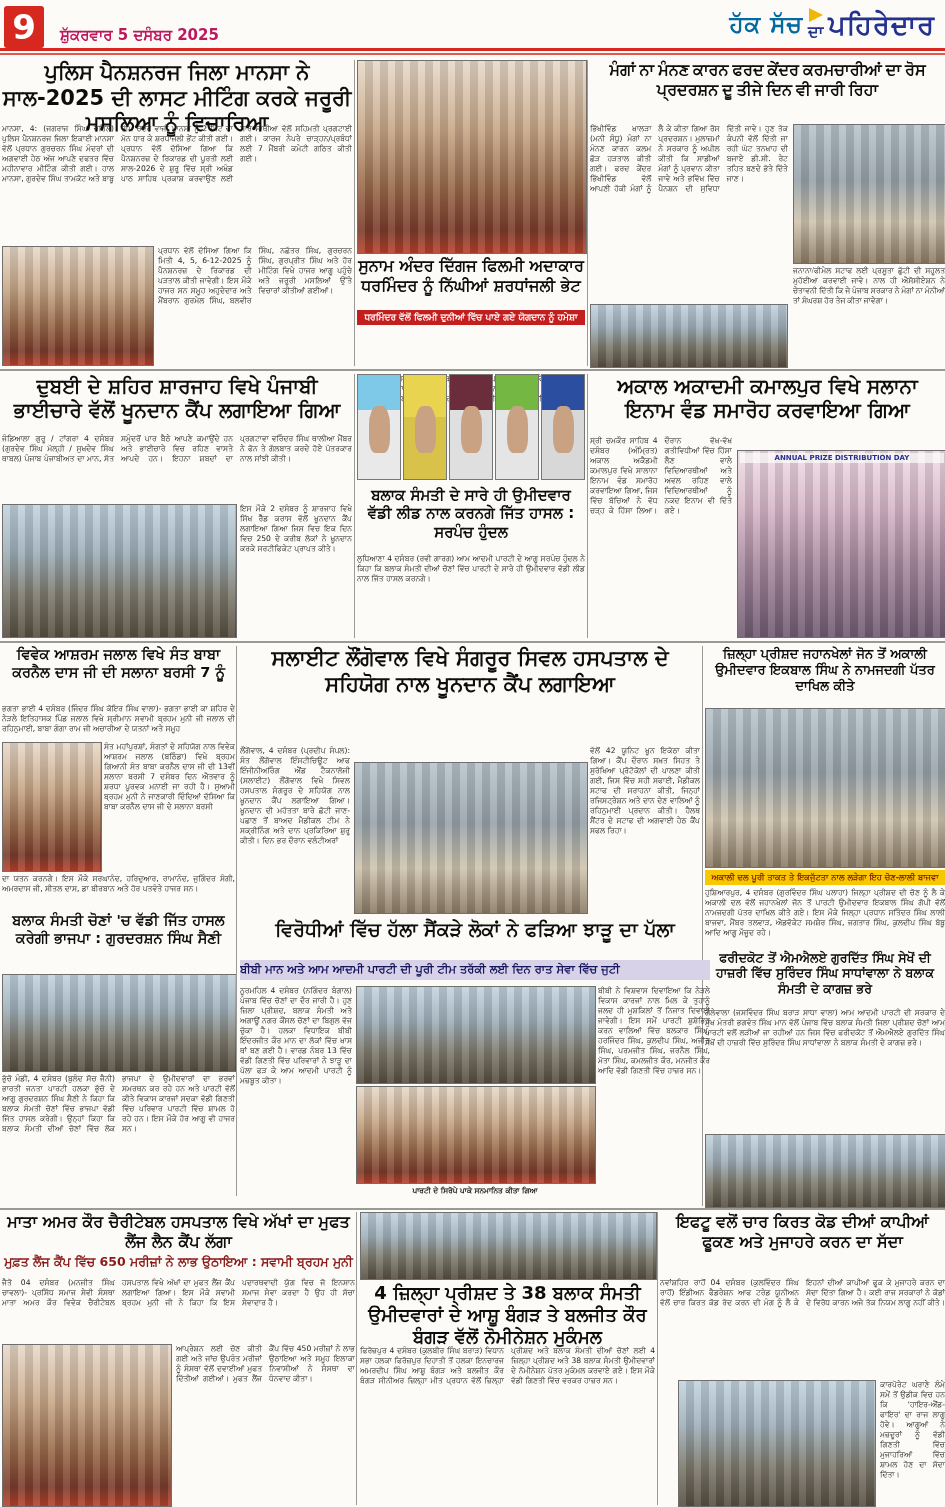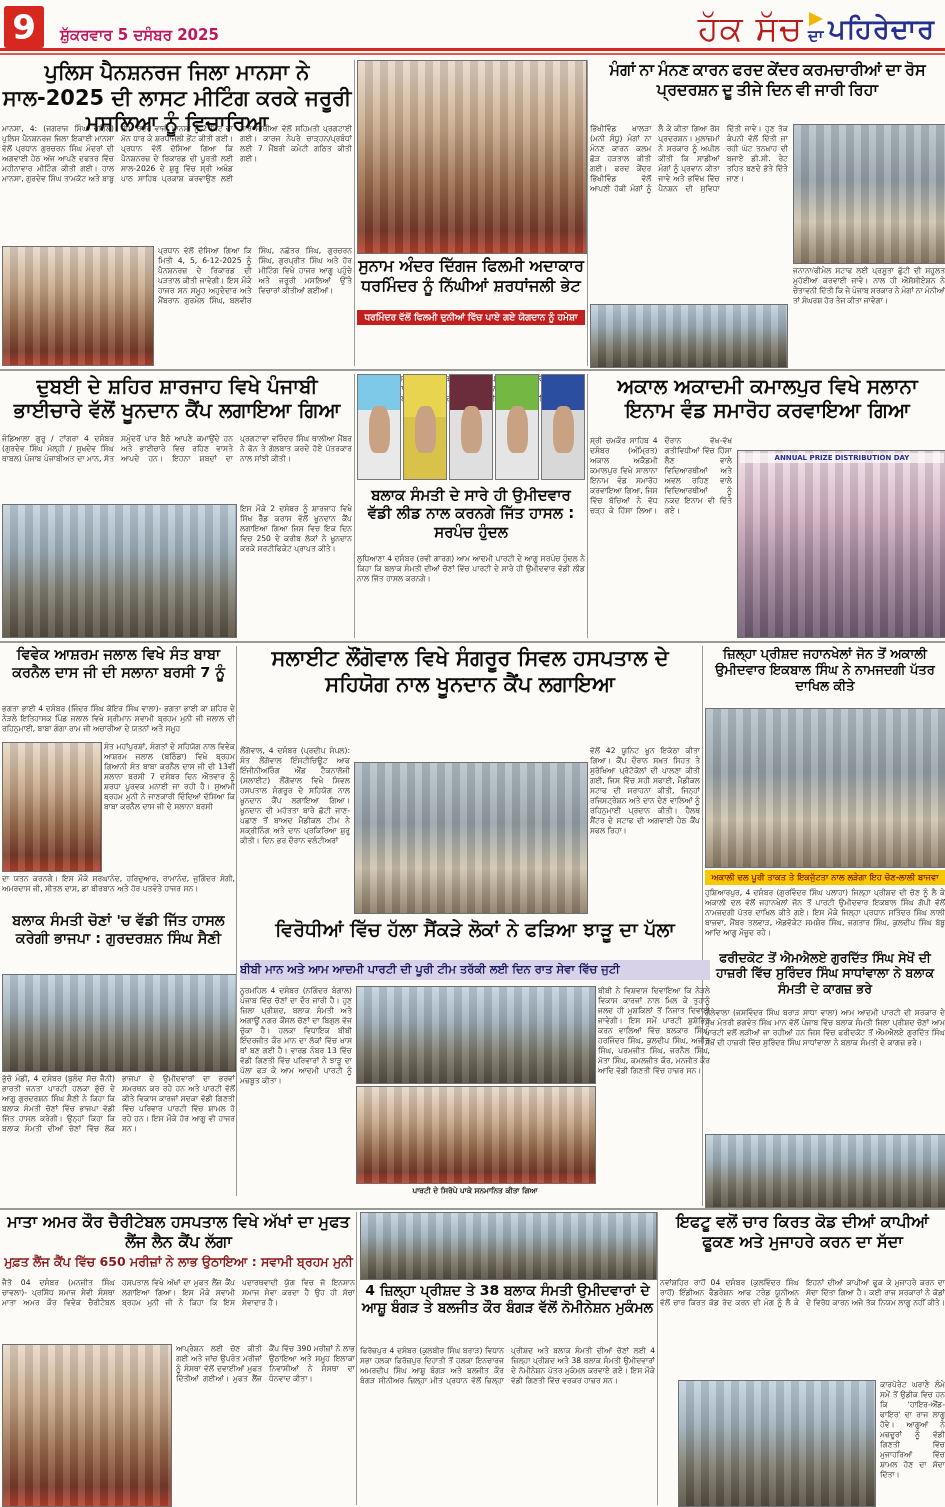--- a/index.html
+++ b/index.html
@@ -2,21 +2,21 @@
 <html><head>
 <meta charset="utf-8">
 <style>
   html,body{margin:0;padding:0;background:#e8e6e0;}
   #page{position:relative;width:945px;height:1507px;background:#fcfbf7;margin:0 auto;overflow:hidden;
         font-family:"DejaVu Sans","Liberation Sans",sans-serif;color:#1c1c1c;}
   .a{position:absolute;}
   
   .numbox{background:#d6281e;color:#fff;font-weight:bold;font-size:34px;display:flex;align-items:center;justify-content:center;border-radius:3px;}
   .date{font-size:15px;font-weight:bold;color:#be185d;}
-  .logo1{color:#b91c1c;font-weight:normal;font-size:34px;letter-spacing:1px;}
+  .logo1{color:#0369a1;font-weight:bold;font-size:23px;letter-spacing:1px;}
   .logo2{color:#24318f;font-weight:bold;font-size:16px;}
   .logo3{color:#24318f;font-weight:bold;font-size:27px;letter-spacing:1px;}
   .flag{width:0;height:0;border-left:14px solid #f2b705;border-top:7px solid transparent;border-bottom:7px solid transparent;display:inline-block;}
   .rule-red{background:#d6281e;}
   .rule-red2{background:#e0574e;}
   
   .hl{font-weight:bold;color:#0d0d0d;text-align:center;line-height:1.22;margin:0;}
   .body{font-size:7.6px;line-height:1.32;text-align:justify;color:#222;overflow:hidden;}
   .c2{column-count:2;column-gap:7px;}
   .c3{column-count:3;column-gap:7px;}
@@ -172,26 +172,26 @@
     <div class="ph ph-cool a" style="left:0;top:184px;width:240px;height:72px;"></div>
   </section>
 
   <div class="hline a" style="left:0;top:1208px;width:945px;height:2px;"></div>
 
   <section class="a" style="left:2px;top:1212px;width:353px;height:293px;">
     <h1 class="hl a" style="left:0;top:0;width:353px;font-size:16px;">ਮਾਤਾ ਅਮਰ ਕੌਰ ਚੈਰੀਟੇਬਲ ਹਸਪਤਾਲ ਵਿਖੇ ਅੱਖਾਂ ਦਾ ਮੁਫਤ ਲੈਂਜ ਲੈਨ ਕੈਂਪ ਲੱਗਾ</h1>
     <div class="sub-mar a" style="left:0;top:40px;width:353px;height:22px;overflow:hidden;">ਮੁਫ਼ਤ ਲੈਂਜ ਕੈਂਪ ਵਿੱਚ 650 ਮਰੀਜ਼ਾਂ ਨੇ ਲਾਭ ਉਠਾਇਆ : ਸਵਾਮੀ ਬ੍ਰਹਮ ਮੁਨੀ ਜੀ</div>
     <div class="body c3 a" style="left:0;top:66px;width:353px;height:62px;">ਜੈਤੋ 04 ਦਸੰਬਰ (ਮਨਜੀਤ ਸਿੰਘ ਚਾਵਲਾ)- ਪ੍ਰਸਿੱਧ ਸਮਾਜ ਸੇਵੀ ਸੰਸਥਾ ਮਾਤਾ ਅਮਰ ਕੌਰ ਵਿਵੇਕ ਚੈਰੀਟੇਬਲ ਹਸਪਤਾਲ ਵਿਖੇ ਅੱਖਾਂ ਦਾ ਮੁਫਤ ਲੈਂਜ ਕੈਂਪ ਲਗਾਇਆ ਗਿਆ। ਇਸ ਮੌਕੇ ਸਵਾਮੀ ਬ੍ਰਹਮ ਮੁਨੀ ਜੀ ਨੇ ਕਿਹਾ ਕਿ ਇਸ ਪਦਾਰਥਵਾਦੀ ਯੁੱਗ ਵਿਚ ਜੋ ਇਨਸਾਨ ਸਮਾਜ ਸੇਵਾ ਕਰਦਾ ਹੈ ਉਹ ਹੀ ਸੱਚਾ ਸੇਵਾਦਾਰ ਹੈ।</div>
     <div class="ph ph-warm a" style="left:0;top:132px;width:168px;height:161px;"></div>
-    <div class="body c2 a" style="left:174px;top:132px;width:179px;height:161px;">ਆਪ੍ਰੇਸ਼ਨ ਲਈ ਚੋਣ ਕੀਤੀ ਗਈ ਅਤੇ ਜਾਂਚ ਉਪਰੰਤ ਮਰੀਜਾਂ ਨੂੰ ਸੰਸਥਾ ਵੱਲੋਂ ਦਵਾਈਆਂ ਮੁਫਤ ਦਿੱਤੀਆਂ ਗਈਆਂ। ਮੁਫਤ ਲੈਂਜ ਕੈਂਪ ਵਿੱਚ 390 ਮਰੀਜ਼ਾਂ ਨੇ ਲਾਭ ਉਠਾਇਆ ਅਤੇ ਸਮੂਹ ਇਲਾਕਾ ਨਿਵਾਸੀਆਂ ਨੇ ਸੰਸਥਾ ਦਾ ਧੰਨਵਾਦ ਕੀਤਾ।</div>
+    <div class="body c2 a" style="left:174px;top:132px;width:179px;height:161px;">ਆਪ੍ਰੇਸ਼ਨ ਲਈ ਚੋਣ ਕੀਤੀ ਗਈ ਅਤੇ ਜਾਂਚ ਉਪਰੰਤ ਮਰੀਜਾਂ ਨੂੰ ਸੰਸਥਾ ਵੱਲੋਂ ਦਵਾਈਆਂ ਮੁਫਤ ਦਿੱਤੀਆਂ ਗਈਆਂ। ਮੁਫਤ ਲੈਂਜ ਕੈਂਪ ਵਿੱਚ 450 ਮਰੀਜ਼ਾਂ ਨੇ ਲਾਭ ਉਠਾਇਆ ਅਤੇ ਸਮੂਹ ਇਲਾਕਾ ਨਿਵਾਸੀਆਂ ਨੇ ਸੰਸਥਾ ਦਾ ਧੰਨਵਾਦ ਕੀਤਾ।</div>
   </section>
 
   <section class="a" style="left:360px;top:1212px;width:295px;height:293px;">
     <div class="ph ph-cool a" style="left:0;top:0;width:295px;height:66px;"></div>
-    <h1 class="hl a" style="left:0;top:70px;width:295px;font-size:14px;">4 ਜ਼ਿਲ੍ਹਾ ਪ੍ਰੀਸ਼ਦ ਤੇ 38 ਬਲਾਕ ਸੰਮਤੀ ਉਮੀਦਵਾਰਾਂ ਦੇ ਆਸ਼ੂ ਬੰਗੜ ਤੇ ਬਲਜੀਤ ਕੌਰ ਬੰਗੜ ਵੱਲੋਂ ਨੋਮੀਨੇਸ਼ਨ ਮੁਕੰਮਲ</h1>
+    <h1 class="hl a" style="left:0;top:70px;width:295px;font-size:18px;">4 ਜ਼ਿਲ੍ਹਾ ਪ੍ਰੀਸ਼ਦ ਤੇ 38 ਬਲਾਕ ਸੰਮਤੀ ਉਮੀਦਵਾਰਾਂ ਦੇ ਆਸ਼ੂ ਬੰਗੜ ਤੇ ਬਲਜੀਤ ਕੌਰ ਬੰਗੜ ਵੱਲੋਂ ਨੋਮੀਨੇਸ਼ਨ ਮੁਕੰਮਲ</h1>
     <div class="body c2 a" style="left:0;top:134px;width:295px;height:159px;">ਫਿਰੋਜ਼ਪੁਰ 4 ਦਸੰਬਰ (ਕੁਲਬੀਰ ਸਿੰਘ ਬਰਾੜ) ਵਿਧਾਨ ਸਭਾ ਹਲਕਾ ਫਿਰੋਜ਼ਪੁਰ ਦਿਹਾਤੀ ਤੋਂ ਹਲਕਾ ਇਨਚਾਰਜ ਅਮਰਦੀਪ ਸਿੰਘ ਆਸ਼ੂ ਬੰਗੜ ਅਤੇ ਬਲਜੀਤ ਕੌਰ ਬੰਗੜ ਸੀਨੀਅਰ ਜ਼ਿਲ੍ਹਾ ਮੀਤ ਪ੍ਰਧਾਨ ਵੱਲੋਂ ਜ਼ਿਲ੍ਹਾ ਪ੍ਰੀਸ਼ਦ ਅਤੇ ਬਲਾਕ ਸੰਮਤੀ ਦੀਆਂ ਚੋਣਾਂ ਲਈ 4 ਜ਼ਿਲ੍ਹਾ ਪ੍ਰੀਸ਼ਦ ਅਤੇ 38 ਬਲਾਕ ਸੰਮਤੀ ਉਮੀਦਵਾਰਾਂ ਦੇ ਨੋਮੀਨੇਸ਼ਨ ਪੱਤਰ ਮੁਕੰਮਲ ਕਰਵਾਏ ਗਏ। ਇਸ ਮੌਕੇ ਵੱਡੀ ਗਿਣਤੀ ਵਿੱਚ ਵਰਕਰ ਹਾਜ਼ਰ ਸਨ।</div>
   </section>
 
   <section class="a" style="left:660px;top:1212px;width:285px;height:293px;">
     <h1 class="hl a" style="left:0;top:0;width:285px;font-size:16px;">ਇਫਟੂ ਵਲੋਂ ਚਾਰ ਕਿਰਤ ਕੋਡ ਦੀਆਂ ਕਾਪੀਆਂ ਫੂਕਣ ਅਤੇ ਮੁਜਾਹਰੇ ਕਰਨ ਦਾ ਸੱਦਾ</h1>
     <div class="body c2 a" style="left:0;top:66px;width:285px;height:98px;">ਨਵਾਂਸ਼ਹਿਰ ਰਾਹੋਂ 04 ਦਸੰਬਰ (ਕੁਲਵਿੰਦਰ ਸਿੰਘ ਰਾਹੋਂ) ਇੰਡੀਅਨ ਫੈਡਰੇਸ਼ਨ ਆਫ ਟਰੇਡ ਯੂਨੀਅਨ ਵੱਲੋਂ ਚਾਰ ਕਿਰਤ ਕੋਡ ਰੱਦ ਕਰਨ ਦੀ ਮੰਗ ਨੂੰ ਲੈ ਕੇ ਇਹਨਾਂ ਦੀਆਂ ਕਾਪੀਆਂ ਫੂਕ ਕੇ ਮੁਜਾਹਰੇ ਕਰਨ ਦਾ ਸੱਦਾ ਦਿੱਤਾ ਗਿਆ ਹੈ। ਕਈ ਰਾਜ ਸਰਕਾਰਾਂ ਨੇ ਕੋਡਾਂ ਦੇ ਵਿਰੋਧ ਕਾਰਨ ਅਜੇ ਤੱਕ ਨਿਯਮ ਲਾਗੂ ਨਹੀਂ ਕੀਤੇ।</div>
     <div class="ph ph-cool a" style="left:18px;top:168px;width:196px;height:125px;"></div>
     <div class="body a" style="left:220px;top:168px;width:65px;height:125px;">ਕਾਰਪੋਰੇਟ ਘਰਾਣੇ ਲੰਮੇ ਸਮੇਂ ਤੋਂ ਉਡੀਕ ਵਿਚ ਹਨ ਕਿ 'ਹਾਇਰ-ਐਂਡ-ਫਾਇਰ' ਦਾ ਰਾਜ ਲਾਗੂ ਹੋਵੇ। ਆਗੂਆਂ ਨੇ ਮਜ਼ਦੂਰਾਂ ਨੂੰ ਵੱਡੀ ਗਿਣਤੀ ਵਿੱਚ ਮੁਜਾਹਰਿਆਂ ਵਿੱਚ ਸ਼ਾਮਲ ਹੋਣ ਦਾ ਸੱਦਾ ਦਿੱਤਾ।</div>
   </section>
 

